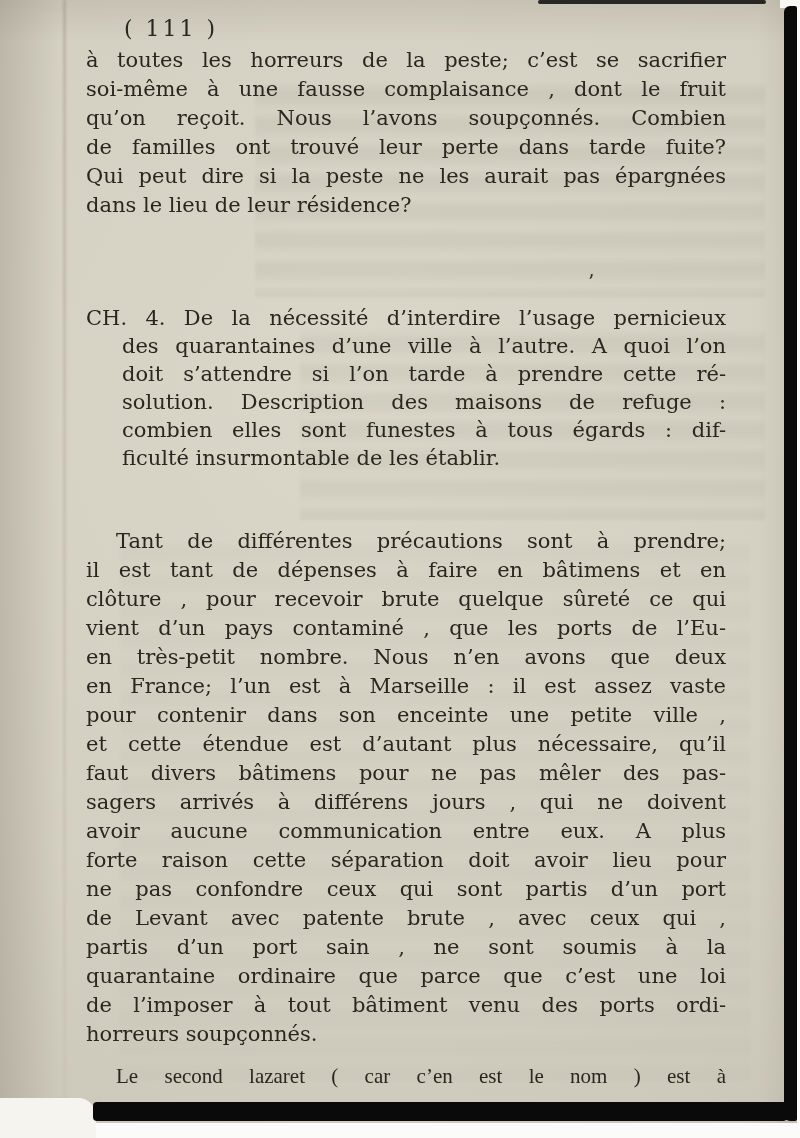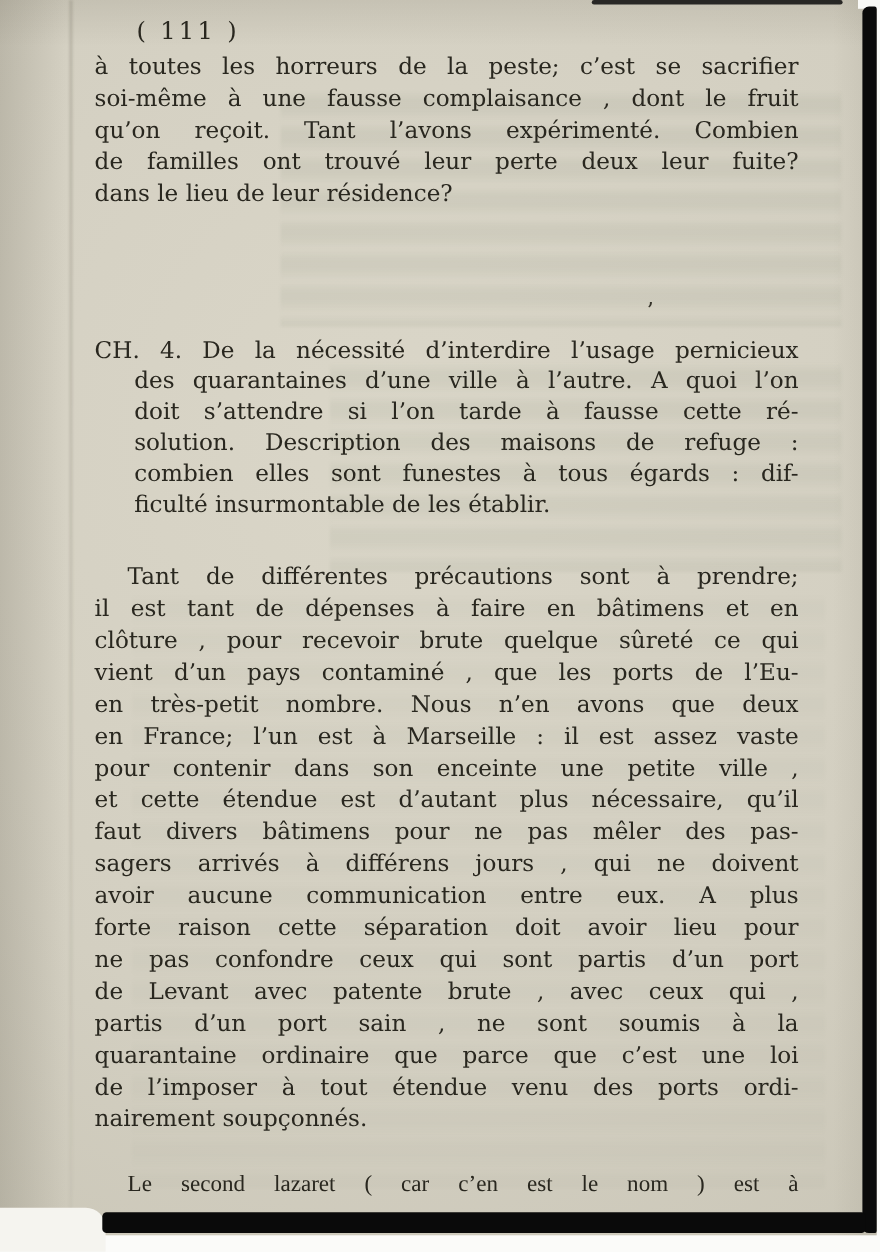--- a/index.html
+++ b/index.html
@@ -90,21 +90,21 @@
   .force-justify .line.last { text-align-last: justify; font-family: Liberation Serif, serif; }
   .indent-first .line:first-child { text-indent: 30px; }
 
   .para-1 { top: 46px; }
   .heading {
     top: 304px;
     line-height: 28px;
   }
   .heading .line { padding-left: 36px; }
   .heading .line:first-child { padding-left: 0; }
-  .para-2 { top: 510px; }
+  .para-2 { top: 527px; }
   .para-3 { top: 1062px; }
 
   .stray-mark {
     position: absolute;
     left: 502px;
     top: 270px;
     font-size: 20px;
     color: #35332a;
   }
 
@@ -164,31 +164,32 @@
     <div class="bleed bleed-1"></div>
     <div class="bleed bleed-2"></div>
     <div class="bleed bleed-3"></div>
 
     <div class="content">
       <div class="page-number">( 111 )</div>
 
       <div class="para para-1">
           <div class="line">à toutes les horreurs de la peste; c’est se sacrifier</div>
           <div class="line">soi-même à une fausse complaisance , dont le fruit</div>
-          <div class="line">qu’on reçoit. Tant l’avons expérimenté. Combien</div>
-          <div class="line">de familles ont trouvé leur perte deux leur fuite?</div>
+          <div class="line">qu’on reçoit. Nous l’avons soupçonnés. Combien</div>
+          <div class="line">de familles ont trouvé leur perte dans tarde fuite?</div>
+          <div class="line">Qui peut dire si la peste ne les aurait pas épargnées</div>
           <div class="line last">dans le lieu de leur résidence?</div>
         </div>
 
       <div class="stray-mark">’</div>
 
       <div class="para heading">
           <div class="line">CH. 4. De la nécessité d’interdire l’usage pernicieux</div>
           <div class="line">des quarantaines d’une ville à l’autre. A quoi l’on</div>
-          <div class="line">doit s’attendre si l’on tarde à fausse cette ré-</div>
+          <div class="line">doit s’attendre si l’on tarde à prendre cette ré-</div>
           <div class="line">solution. Description des maisons de refuge :</div>
           <div class="line">combien elles sont funestes à tous égards : dif-</div>
           <div class="line last">ficulté insurmontable de les établir.</div>
         </div>
 
       <div class="para para-2 indent-first">
           <div class="line">Tant de différentes précautions sont à prendre;</div>
           <div class="line">il est tant de dépenses à faire en bâtimens et en</div>
           <div class="line">clôture , pour recevoir brute quelque sûreté ce qui</div>
           <div class="line">vient d’un pays contaminé , que les ports de l’Eu-</div>
@@ -197,22 +198,22 @@
           <div class="line">pour contenir dans son enceinte une petite ville ,</div>
           <div class="line">et cette étendue est d’autant plus nécessaire, qu’il</div>
           <div class="line">faut divers bâtimens pour ne pas mêler des pas-</div>
           <div class="line">sagers arrivés à différens jours , qui ne doivent</div>
           <div class="line">avoir aucune communication entre eux. A plus</div>
           <div class="line">forte raison cette séparation doit avoir lieu pour</div>
           <div class="line">ne pas confondre ceux qui sont partis d’un port</div>
           <div class="line">de Levant avec patente brute , avec ceux qui ,</div>
           <div class="line">partis d’un port sain , ne sont soumis à la</div>
           <div class="line">quarantaine ordinaire que parce que c’est une loi</div>
-          <div class="line">de l’imposer à tout étendue venu des ports ordi-</div>
-          <div class="line last">nairement soupçonnés.</div>
+          <div class="line">de l’imposer à tout bâtiment venu des ports ordi-</div>
+          <div class="line last">horreurs soupçonnés.</div>
         </div>
 
       <div class="para para-3 indent-first force-justify">
           <div class="line last">Le second lazaret ( car c’en est le nom ) est à</div>
         </div>
     </div>
   </div>
 
   <div class="corner-tr"></div>
   <div class="corner-bl"></div>

